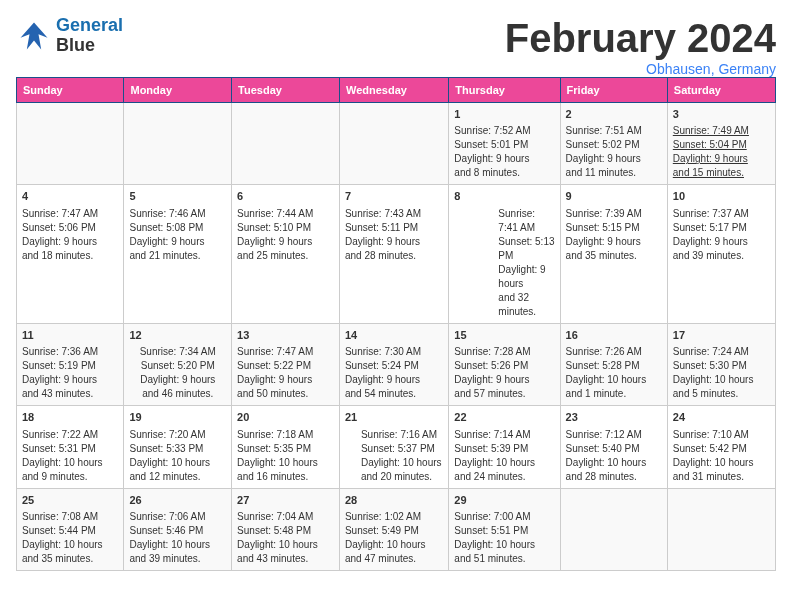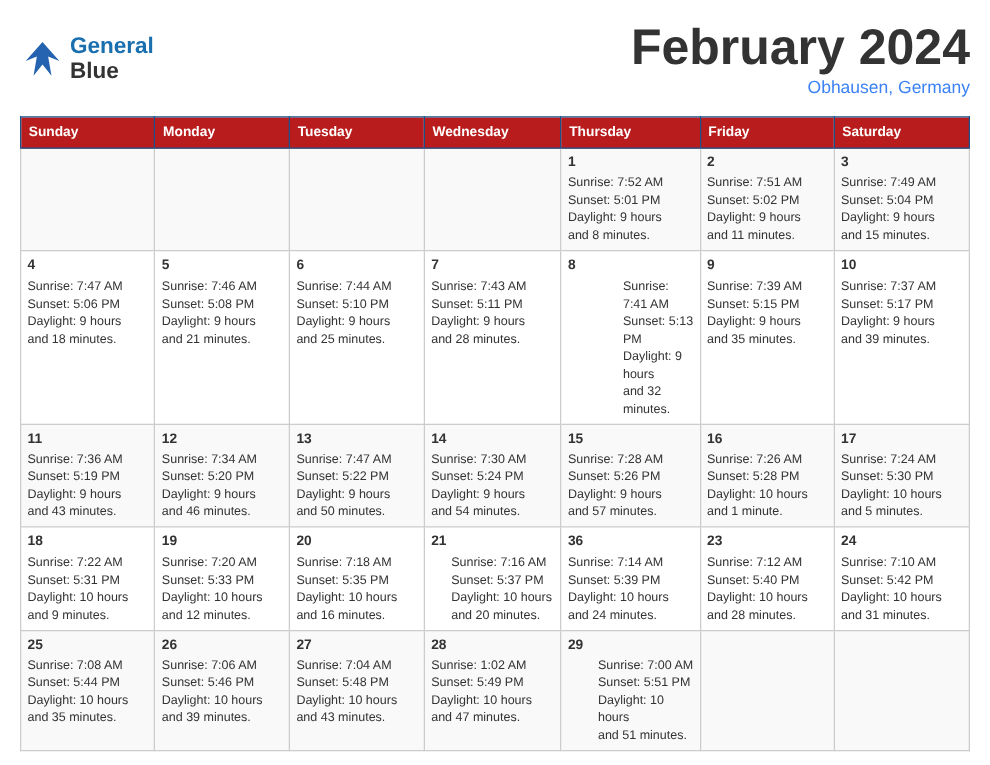--- a/index.html
+++ b/index.html
@@ -6,22 +6,22 @@
     body {
       font-family: Arial, sans-serif;
       background: #fff;
       width: 792px;
       min-height: 612px;
       padding: 16px;
     }
     .header {
       display: flex;
       justify-content: space-between;
-      align-items: center;
-      margin-bottom: 16px;
+      align-items: flex-start;
+      margin-bottom: 0;
     }
     .logo {
       display: flex;
       align-items: center;
       gap: 4px;
     }
     .logo-text {
       font-size: 18px;
       font-weight: bold;
       color: #333;
@@ -45,21 +45,21 @@
     .location {
       font-size: 14px;
       color: #3b82f6;
     }
     table {
       width: 100%;
       border-collapse: collapse;
       font-size: 10.5px;
     }
     thead tr th {
-      background-color: #b91c1c;
+      background-color: #ec4899;
       color: #fff;
       text-align: left;
       padding: 6px 6px;
       font-size: 11px;
       font-weight: bold;
       border: 1px solid #1a4f8a;
     }
     tbody tr td {
       border: 1px solid #ccc;
       vertical-align: top;
@@ -135,21 +135,21 @@
         </td>
         <td>
           <div class="day-num">2</div>
           <div class="day-info" style="white-space: pre-line;">Sunrise: 7:51 AM
 Sunset: 5:02 PM
 Daylight: 9 hours
 and 11 minutes.</div>
         </td>
         <td>
           <div class="day-num">3</div>
-          <div class="day-info" style="white-space: pre-line;">Sunrise: 7:49 AM
+          <div class="day-info" style="white-space: pre-line; text-decoration: underline;">Sunrise: 7:49 AM
 Sunset: 5:04 PM
 Daylight: 9 hours
 and 15 minutes.</div>
         </td>
       </tr>
       <tr>
         <td>
           <div class="day-num">4</div>
           <div class="day-info" style="white-space: pre-line;">Sunrise: 7:47 AM
 Sunset: 5:06 PM
@@ -202,21 +202,21 @@
       <tr>
         <td>
           <div class="day-num">11</div>
           <div class="day-info" style="white-space: pre-line;">Sunrise: 7:36 AM
 Sunset: 5:19 PM
 Daylight: 9 hours
 and 43 minutes.</div>
         </td>
         <td>
           <div class="day-num">12</div>
-          <div class="day-info" style="white-space: pre-line;">Sunrise: 7:34 AM
+          <div class="day-info" style="white-space: pre-line; text-align: center;">Sunrise: 7:34 AM
 Sunset: 5:20 PM
 Daylight: 9 hours
 and 46 minutes.</div>
         </td>
         <td>
           <div class="day-num">13</div>
           <div class="day-info" style="white-space: pre-line;">Sunrise: 7:47 AM
 Sunset: 5:22 PM
 Daylight: 9 hours
 and 50 minutes.</div>
@@ -273,21 +273,21 @@
 and 16 minutes.</div>
         </td>
         <td>
           <div class="day-num">21</div>
           <div class="day-info" style="white-space: pre-line; margin-left: 16px;">Sunrise: 7:16 AM
 Sunset: 5:37 PM
 Daylight: 10 hours
 and 20 minutes.</div>
         </td>
         <td>
-          <div class="day-num">36</div>
+          <div class="day-num">22</div>
           <div class="day-info" style="white-space: pre-line;">Sunrise: 7:14 AM
 Sunset: 5:39 PM
 Daylight: 10 hours
 and 24 minutes.</div>
         </td>
         <td>
           <div class="day-num">23</div>
           <div class="day-info" style="white-space: pre-line;">Sunrise: 7:12 AM
 Sunset: 5:40 PM
 Daylight: 10 hours
@@ -325,21 +325,21 @@
         </td>
         <td>
           <div class="day-num">28</div>
           <div class="day-info" style="white-space: pre-line;">Sunrise: 1:02 AM
 Sunset: 5:49 PM
 Daylight: 10 hours
 and 47 minutes.</div>
         </td>
         <td>
           <div class="day-num">29</div>
-          <div class="day-info" style="white-space: pre-line; margin-left: 24px;">Sunrise: 7:00 AM
+          <div class="day-info" style="white-space: pre-line;">Sunrise: 7:00 AM
 Sunset: 5:51 PM
 Daylight: 10 hours
 and 51 minutes.</div>
         </td>
         <td class="empty"></td>
         <td class="empty"></td>
       </tr>
     </tbody>
 </table>
 

